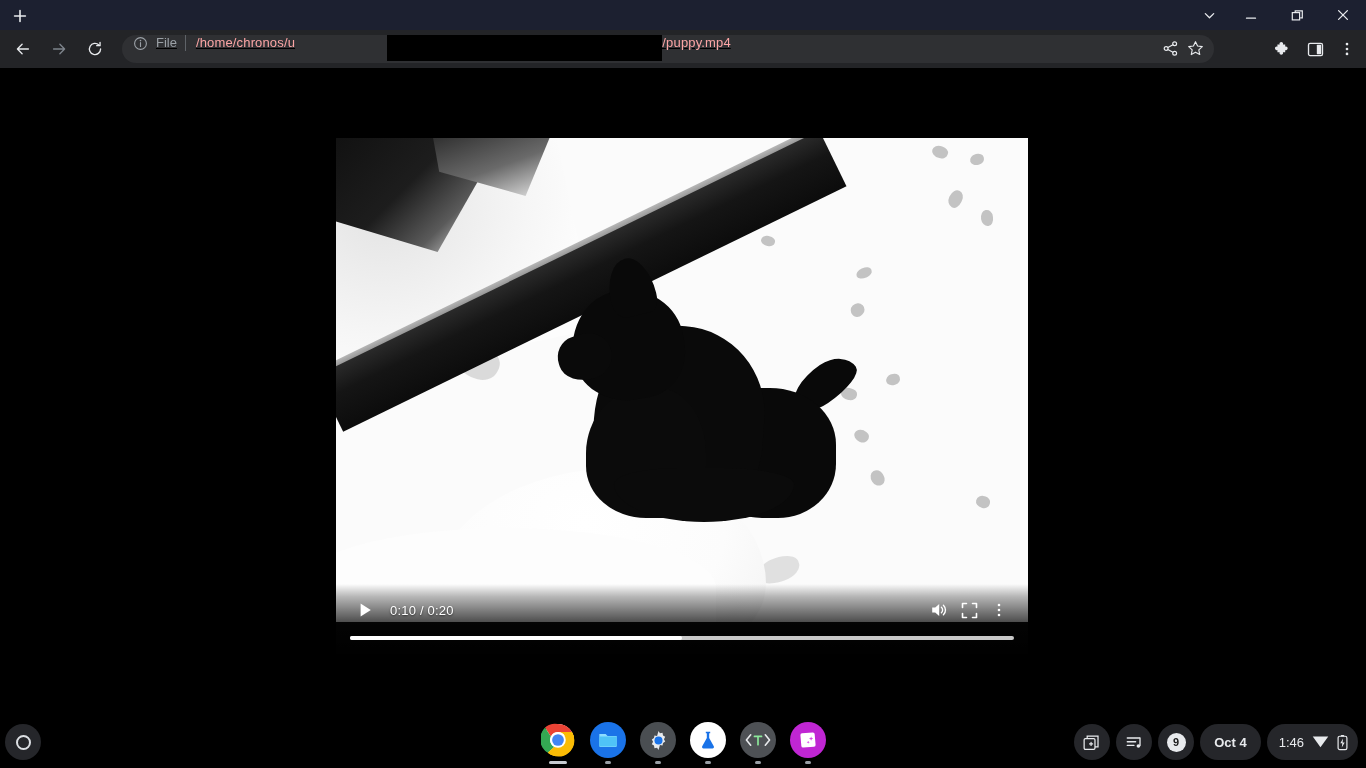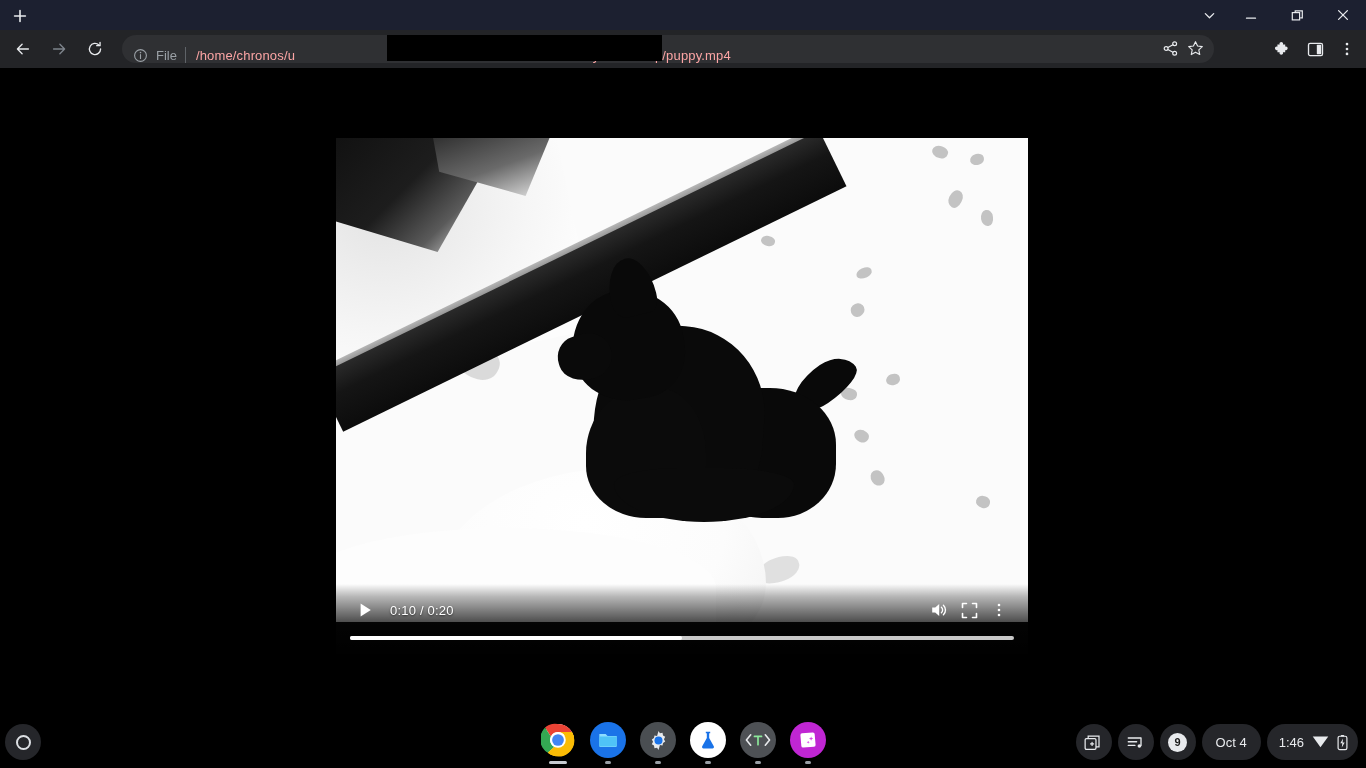--- a/index.html
+++ b/index.html
@@ -73,23 +73,24 @@
     border-radius:50%;
   }
   .nav-btn:first-child { margin-left:8px; }
 
   .omnibox {
     position:relative;
     margin-left:12px;
     height:28px; width:1092px;
     background:#2f3033;
     border-radius:14px;
-    display:flex; align-items:flex-end;
+    display:flex; align-items:flex-start;
     padding:0 12px 0 10px;
     overflow:hidden;
+    text-decoration:underline;
   }
   .info-icon { width:16px; height:16px; flex:0 0 16px; margin-right:8px; display:flex; align-items:center; justify-content:center;}
   .file-label { color:#9aa0a6; font-size:13px; margin-right:8px; }
   .omni-sep { width:1px; height:16px; background:#5f6368; margin-right:10px; flex:0 0 1px; }
   .url-text { color:#fca5a5; font-size:13px; white-space:nowrap; letter-spacing:.15px; }
   .redaction {
     position:absolute;
     left:265px; top:0px;
     width:275px; height:26px;
     background:#000;
@@ -291,21 +292,21 @@
   .tray {
     position:absolute; right:8px; top:8px;
     display:flex; align-items:center; gap:6px;
   }
   .tray-pill {
     height:36px; border-radius:18px; background:#25262a;
     display:flex; align-items:center; justify-content:center;
     color:#e8eaed; font-size:13px;
   }
   .tray-round { width:36px; }
-  .tray-date { padding:4px 14px; }
+  .tray-date { padding:4px 14px;font-weight:bold; }
   .tray-status { padding:0 10px 0 12px; gap:8px; }
   .badge-9 {
     width:19px; height:19px; border-radius:50%;
     background:#e8eaed; color:#1a1a1a;
     font-size:11px; font-weight:bold;
     display:flex; align-items:center; justify-content:center;
   }
   .svgicon { display:block; }
 </style>
 </head>

